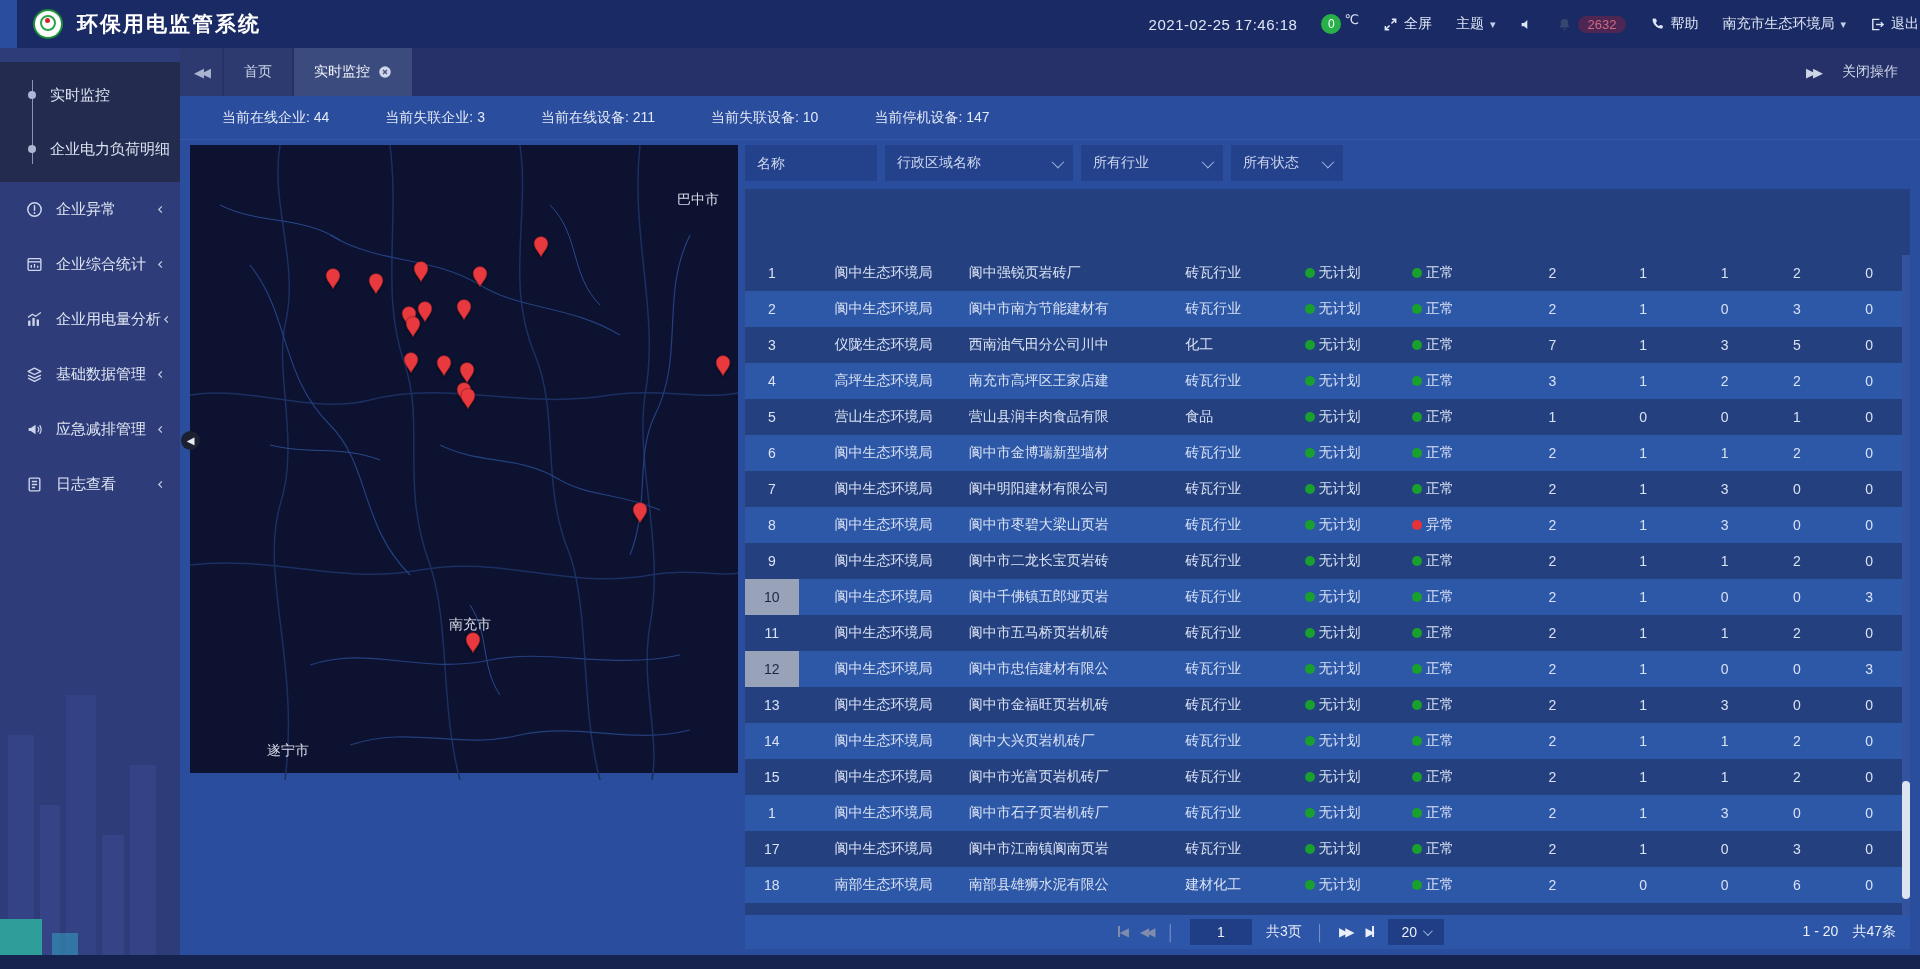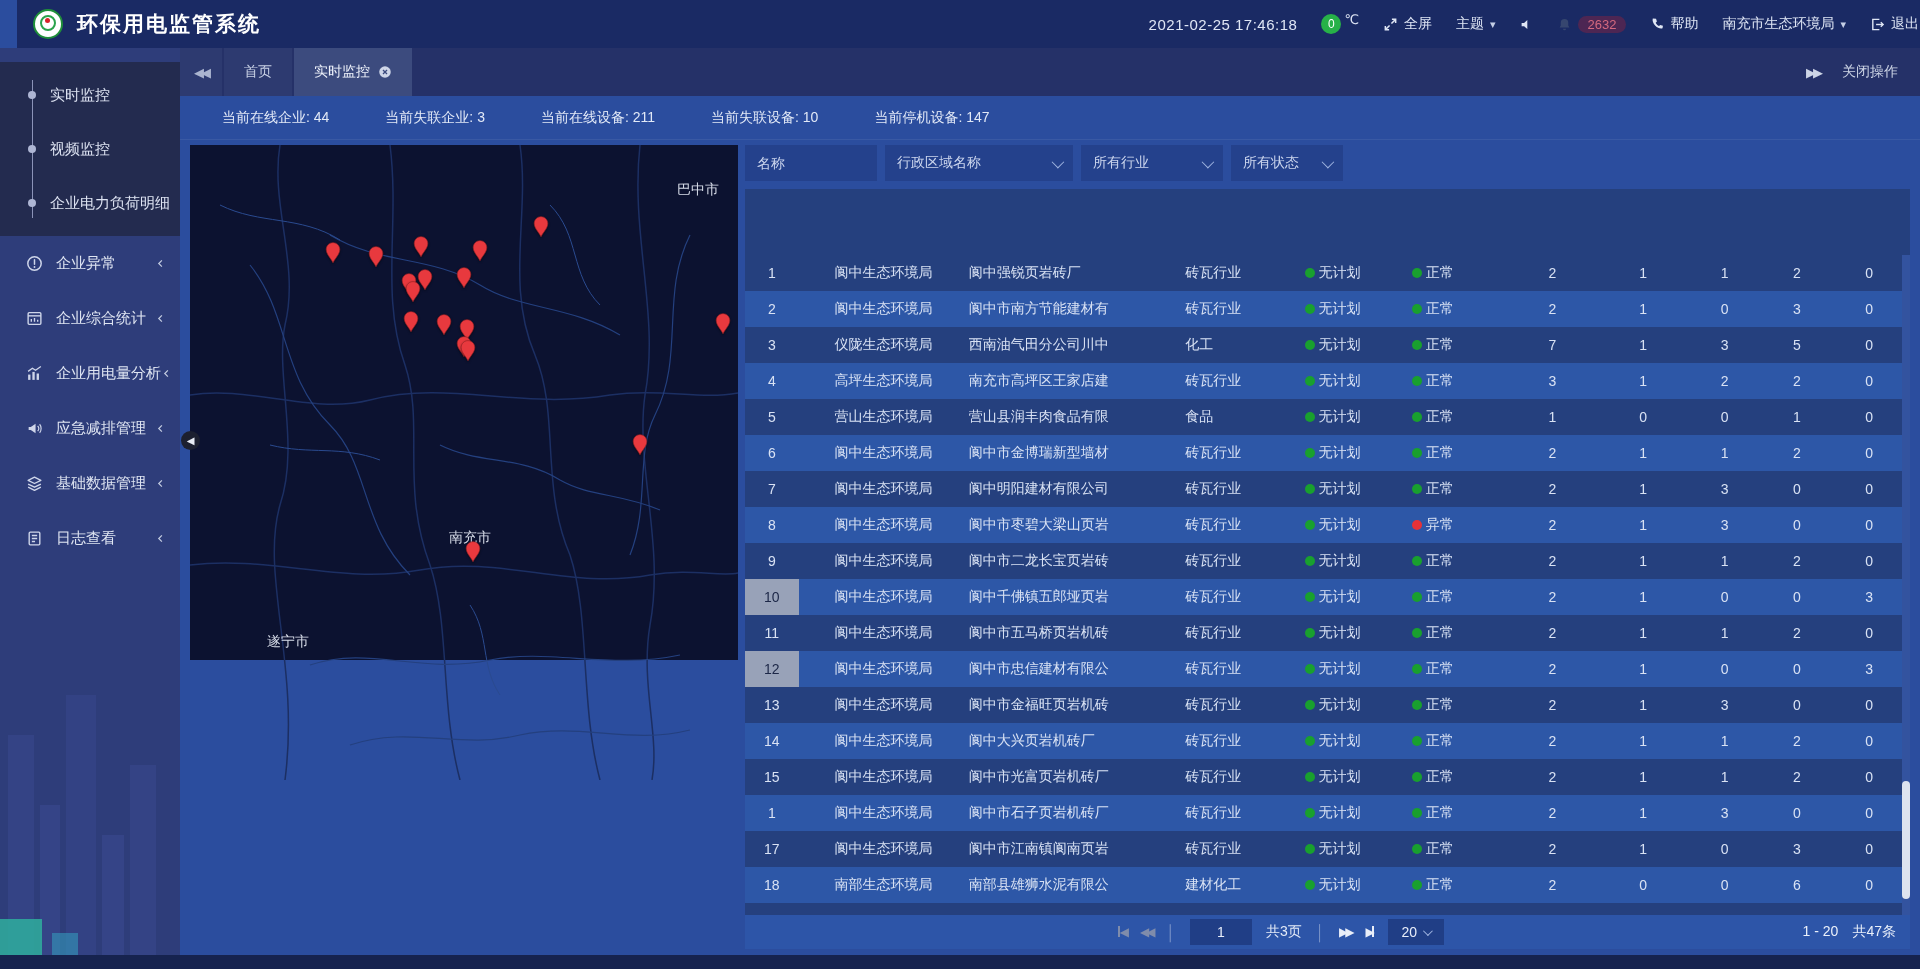--- a/index.html
+++ b/index.html
@@ -55,21 +55,21 @@
   .fwd-arrows { letter-spacing:-3px; font-size:13px; cursor:pointer; }
   .close-ops { cursor:pointer; }
 
   
   .main { position:absolute; left:180px; top:96px; width:1740px; height:859px; background:#2b4d9e; }
   .statsbar { height:44px; display:flex; align-items:center; gap:56px; padding-left:42px; font-size:14px;
               border-bottom:1px solid rgba(255,255,255,.07); color:#e2e9f7; }
   .content { position:relative; height:814px; }
 
   
-  .map { position:absolute; left:10px; top:5px; width:548px; height:515px; background:#0c1230; overflow:visible; }
+  .map { position:absolute; left:10px; top:5px; width:548px; height:628px; background:#0c1230; overflow:visible; }
   .map svg.roads { position:absolute; left:0; top:0; }
   .city { position:absolute; transform:translate(-50%,-50%); font-size:14px; color:#d8dde9; white-space:nowrap; }
   .pin { position:absolute; width:16px; height:22px; transform:translate(-50%,-100%); cursor:pointer; }
   .pin svg { display:block; filter:drop-shadow(0 1px 1px rgba(0,0,0,.5)); }
   .collapse-handle { position:absolute; left:-9px; top:286px; width:19px; height:19px; border-radius:50%;
                      background:#1c2030; color:#e8ecf5; display:flex; align-items:center; justify-content:center;
                      font-size:10px; cursor:pointer; z-index:5; }
 
   
   .panel { position:absolute; left:565px; top:5px; width:1165px; height:804px; display:flex; flex-direction:column; }
@@ -199,21 +199,20 @@
         </span>
         <span>退出</span>
       </span>
     </div>
   </header>
 
   <aside class="sidebar">
     <nav class="side-menu" id="side-menu">
         <div class="submenu">
           <div class="sub-item">实时监控</div>
-          <div class="sub-item">视频监控</div>
           <div class="sub-item">企业电力负荷明细</div>
         </div>
         <div class="side-item">
           <span class="mi">
             <svg width="17" height="17" viewBox="0 0 16 16" fill="none" stroke="currentColor" stroke-width="1.4">
               <circle cx="8" cy="8" r="6.3"></circle>
               <path d="M8 4.5v4.3" stroke-linecap="round"></path>
               <circle cx="8" cy="11.3" r=".9" fill="currentColor" stroke="none"></circle>
             </svg>
           </span>
@@ -250,41 +249,41 @@
           </span>
           <span class="ml">企业用电量分析</span>
           <span class="chev">
             <svg width="11" height="11" viewBox="0 0 16 16" fill="none" stroke="currentColor" stroke-width="1.8">
               <path d="M10 3.5L5.5 8l4.5 4.5"></path>
             </svg>
           </span>
         </div>
         <div class="side-item">
           <span class="mi">
-            <svg width="17" height="17" viewBox="0 0 16 16" fill="currentColor">
-              <path d="M2.5 6.5v3h2l4.5 3v-9l-4.5 3z"></path>
-              <path d="M11 5.5c1.2 1.4 1.2 3.6 0 5M12.8 4c1.9 2.2 1.9 5.8 0 8" fill="none" stroke="currentColor" stroke-width="1.1"></path>
-            </svg>
-          </span>
-          <span class="ml">应急减排管理</span>
-          <span class="chev">
-            <svg width="11" height="11" viewBox="0 0 16 16" fill="none" stroke="currentColor" stroke-width="1.8">
-              <path d="M10 3.5L5.5 8l4.5 4.5"></path>
-            </svg>
-          </span>
-        </div>
-        <div class="side-item">
-          <span class="mi">
             <svg width="17" height="17" viewBox="0 0 16 16" fill="none" stroke="currentColor" stroke-width="1.3" stroke-linejoin="round">
               <path d="M8 2l6 3-6 3-6-3z"></path>
               <path d="M2 8.5l6 3 6-3"></path>
               <path d="M2 11.5l6 3 6-3"></path>
             </svg>
           </span>
           <span class="ml">基础数据管理</span>
+          <span class="chev">
+            <svg width="11" height="11" viewBox="0 0 16 16" fill="none" stroke="currentColor" stroke-width="1.8">
+              <path d="M10 3.5L5.5 8l4.5 4.5"></path>
+            </svg>
+          </span>
+        </div>
+        <div class="side-item">
+          <span class="mi">
+            <svg width="17" height="17" viewBox="0 0 16 16" fill="currentColor">
+              <path d="M2.5 6.5v3h2l4.5 3v-9l-4.5 3z"></path>
+              <path d="M11 5.5c1.2 1.4 1.2 3.6 0 5M12.8 4c1.9 2.2 1.9 5.8 0 8" fill="none" stroke="currentColor" stroke-width="1.1"></path>
+            </svg>
+          </span>
+          <span class="ml">应急减排管理</span>
           <span class="chev">
             <svg width="11" height="11" viewBox="0 0 16 16" fill="none" stroke="currentColor" stroke-width="1.8">
               <path d="M10 3.5L5.5 8l4.5 4.5"></path>
             </svg>
           </span>
         </div>
         <div class="side-item">
           <span class="mi">
             <svg width="17" height="17" viewBox="0 0 16 16" fill="none" stroke="currentColor" stroke-width="1.3">
               <rect x="3" y="2" width="10" height="12" rx="1"></rect>

